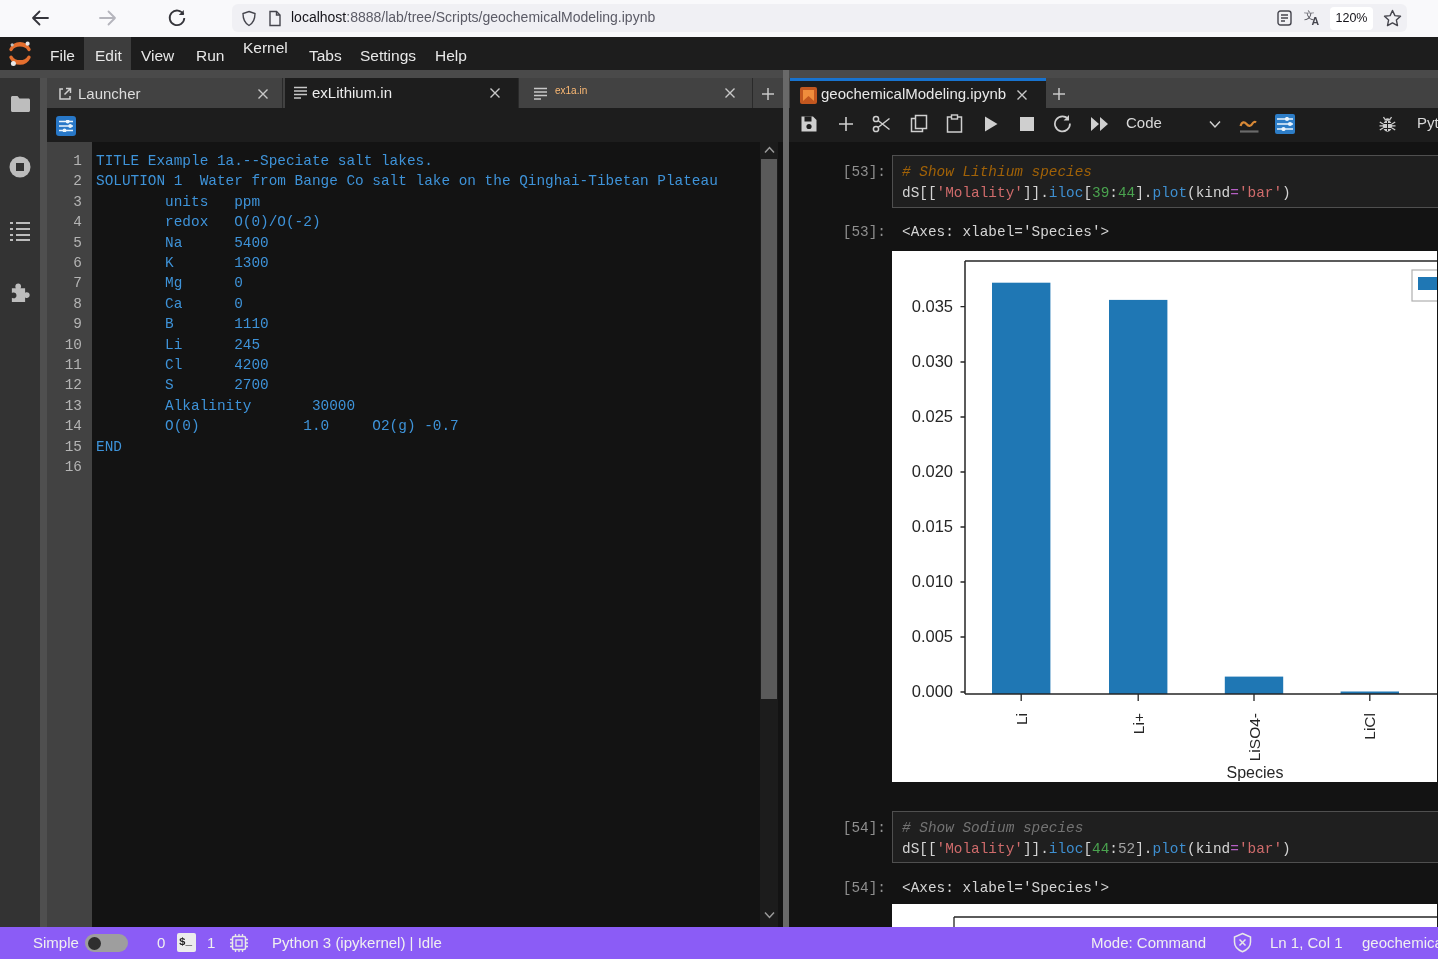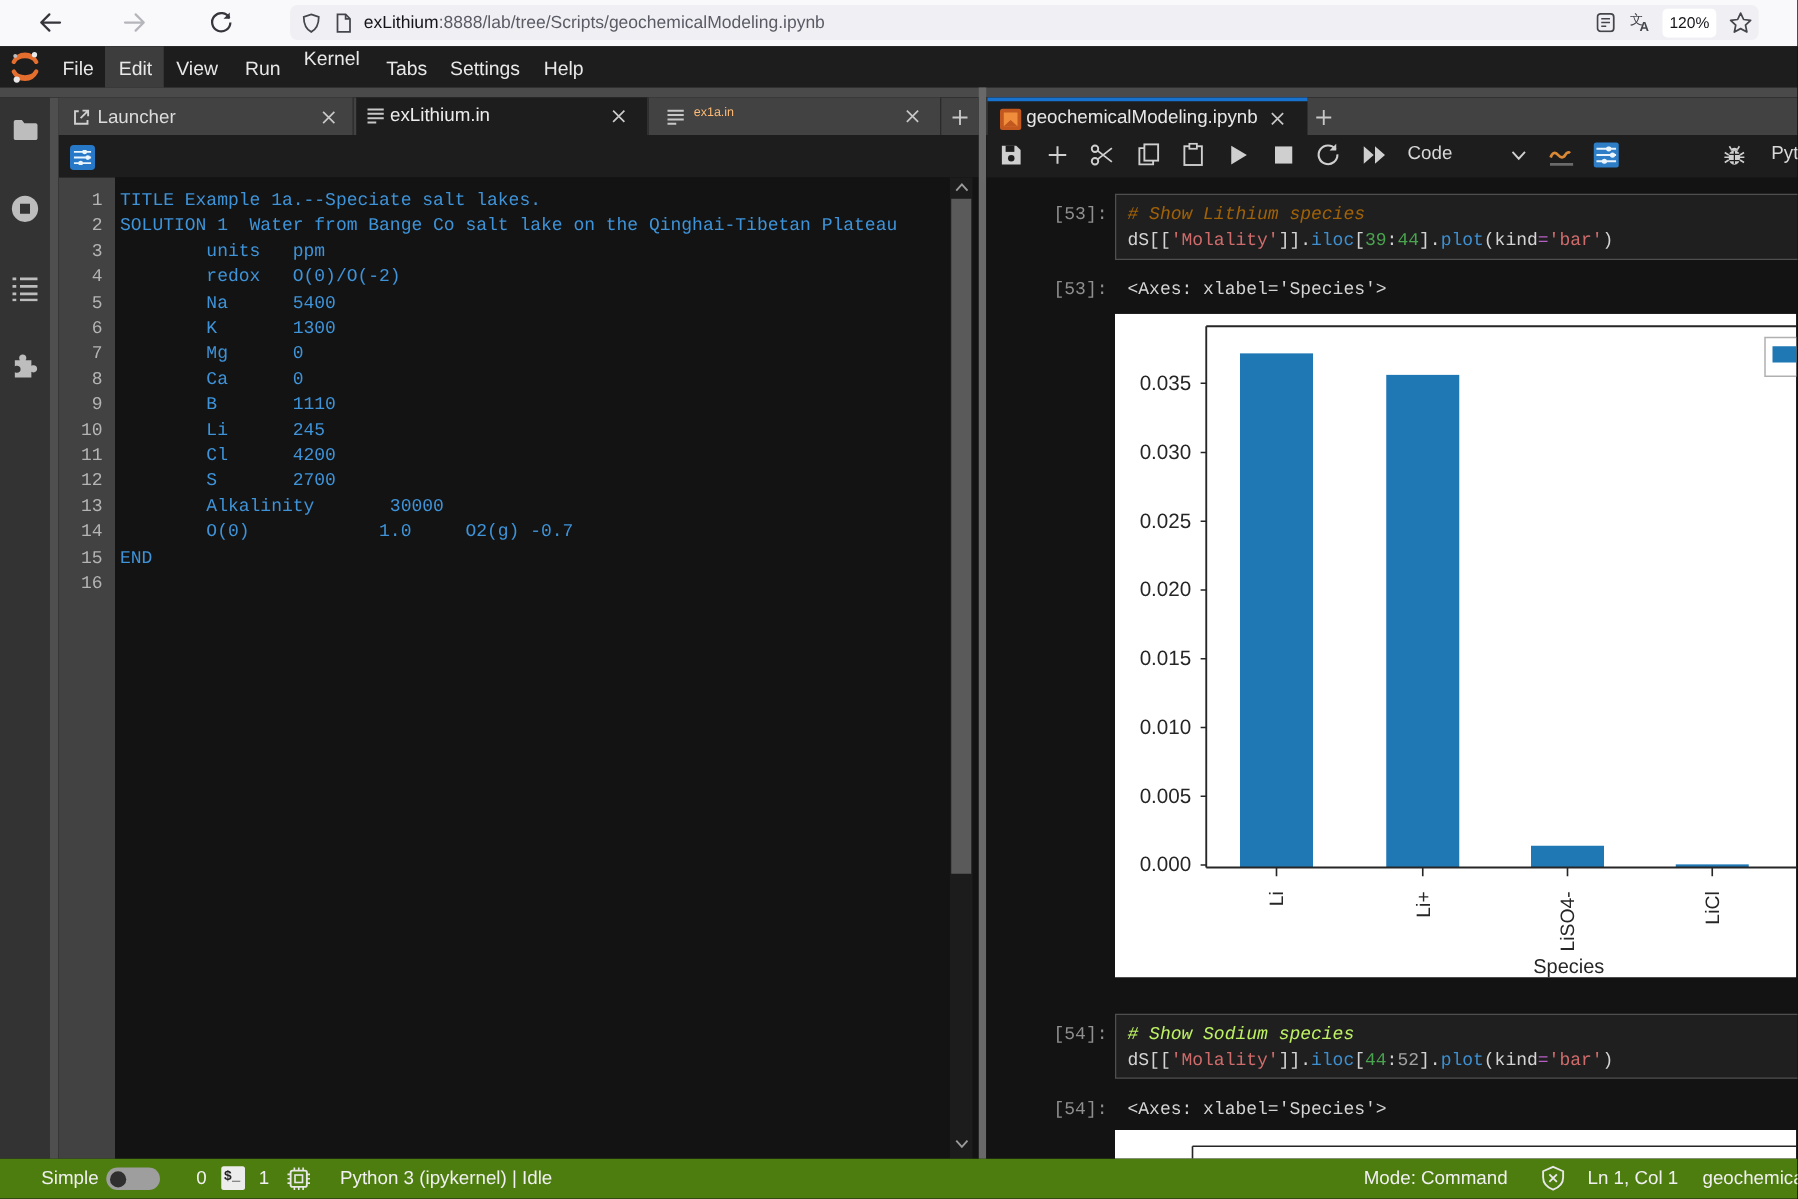--- a/index.html
+++ b/index.html
@@ -26,21 +26,21 @@
     </svg>
 
     <div class="abs" style="left:232px;top:4px;width:1175px;height:28px;background:#f0f0f4;border-radius:6px;"></div>
     <svg class="abs" style="left:241px;top:10px;" width="16" height="17" viewBox="0 0 16 17">
       <path d="M8 1.5 L14 3.5 C14 9 12.5 13 8 15.5 C3.5 13 2 9 2 3.5 Z" stroke="#45454d" stroke-width="1.4" fill="none"></path>
     </svg>
     <svg class="abs" style="left:268px;top:10px;" width="14" height="17" viewBox="0 0 14 17">
       <path d="M2 1.5 H8.5 L12 5 V15.5 H2 Z" stroke="#45454d" stroke-width="1.4" fill="none"></path>
       <path d="M8.5 1.5 V5 H12" stroke="#45454d" stroke-width="1.4" fill="none"></path>
     </svg>
-    <div class="abs" style="left:291px;top:9px;font-size:14px;color:#5b5b66;white-space:pre;"><span style="color:#15141a;">exLithium</span>:8888/lab/tree/Scripts/geochemicalModeling.ipynb</div>
+    <div class="abs" style="left:291px;top:9px;font-size:14px;color:#5b5b66;white-space:pre;"><span style="color:#15141a;">localhost</span>:8888/lab/tree/Scripts/geochemicalModeling.ipynb</div>
 
     <svg class="abs" style="left:1277px;top:10px;" width="15" height="16" viewBox="0 0 15 16">
       <rect x="1" y="1" width="13" height="14" rx="2.5" stroke="#45454d" stroke-width="1.4" fill="none"></rect>
       <path d="M4 5 H11 M4 8 H11 M4 11 H8" stroke="#45454d" stroke-width="1.3" fill="none"></path>
     </svg>
     <svg class="abs" style="left:1302px;top:9px;" width="19" height="18" viewBox="0 0 19 18">
       <text x="2" y="10" font-size="10.5" font-family="Liberation Sans" fill="#45454d">文</text>
       <text x="9.5" y="16" font-size="10.5" font-weight="bold" font-family="Liberation Sans" fill="#45454d">A</text>
     </svg>
     <div class="abs" style="left:1330px;top:7px;width:43px;height:23px;background:#ffffff;border-radius:4px;font-size:12.5px;color:#15141a;text-align:center;line-height:23px;">120%</div>
@@ -322,32 +322,32 @@
         <text transform="translate(483.3,462) rotate(-90)">LiCl</text>
       </g>
       <text x="363" y="527" font-family="Liberation Sans" font-size="16" fill="#262626" text-anchor="middle">Species</text>
 
       <rect x="520" y="19" width="40" height="31" fill="#ffffff" stroke="#b0b0b0" stroke-width="1.2"></rect>
       <rect x="526" y="26" width="22" height="13" fill="#1f77b4"></rect>
     </svg>
 
     <div class="abs mono" style="left:53px;top:740px;width:44px;font-size:14.4px;line-height:21px;color:#8f8f8f;text-align:right;">[54]:</div>
     <div class="abs" style="left:103px;top:733px;width:556px;height:52px;background:#1f1f1f;border:1px solid #4f4f4f;"></div>
-    <div class="abs mono" style="left:113px;top:740px;font-size:14.4px;line-height:21px;white-space:pre;color:#d4d4d4;"><span style="color:#bef264;font-style:italic;"># Show Sodium species</span>
+    <div class="abs mono" style="left:113px;top:740px;font-size:14.4px;line-height:21px;white-space:pre;color:#d4d4d4;"><span style="color:#737373;font-style:italic;"># Show Sodium species</span>
 dS[[<span style="color:#cf6b6b;">'Molality'</span>]].<span style="color:#3e8fd0;">iloc</span>[<span style="color:#4aa34f;">44</span>:<span style="color:#a3a3a3;">52</span>].<span style="color:#3e8fd0;">plot</span>(kind<span style="color:#b55fc4;">=</span><span style="color:#cf6b6b;">'bar'</span>)</div>
     <div class="abs mono" style="left:53px;top:802px;width:44px;font-size:14.4px;color:#8f8f8f;text-align:right;">[54]:</div>
     <div class="abs mono" style="left:113px;top:802px;font-size:14.4px;color:#d4d4d4;white-space:pre;">&lt;Axes: xlabel='Species'&gt;</div>
 
     <svg class="abs" style="left:103px;top:826px;" width="545" height="23" viewBox="0 0 545 23">
       <rect x="0" y="0" width="545" height="23" fill="#ffffff"></rect>
       <path d="M62 13 H545 M62 13 V23" stroke="#262626" stroke-width="1.3" fill="none"></path>
     </svg>
   </div>
 
-  <div class="abs" id="statusbar" style="left:0;top:927px;width:1438px;height:32px;background:#4d7c0f;color:#f0f0f0;font-size:15px;">
+  <div class="abs" id="statusbar" style="left:0;top:927px;width:1438px;height:32px;background:#8b5cf6;color:#f0f0f0;font-size:15px;">
     <span class="abs" style="left:33px;top:7px;">Simple</span>
     <div class="abs" style="left:85px;top:7px;width:43px;height:18px;background:#9e9e9e;border-radius:9px;">
       <div class="abs" style="left:2.5px;top:2.5px;width:13px;height:13px;background:#2f2f2f;border-radius:50%;"></div>
     </div>
     <span class="abs" style="left:157px;top:7px;">0</span>
     <div class="abs" style="left:177px;top:6px;width:19px;height:19px;background:#ececec;border-radius:2px;">
       <span class="abs mono" style="left:2px;top:3px;font-size:11px;color:#222;font-weight:bold;">$_</span>
     </div>
     <span class="abs" style="left:207px;top:7px;">1</span>
     <svg class="abs" style="left:229px;top:6px;" width="20" height="20" viewBox="0 0 20 20">

